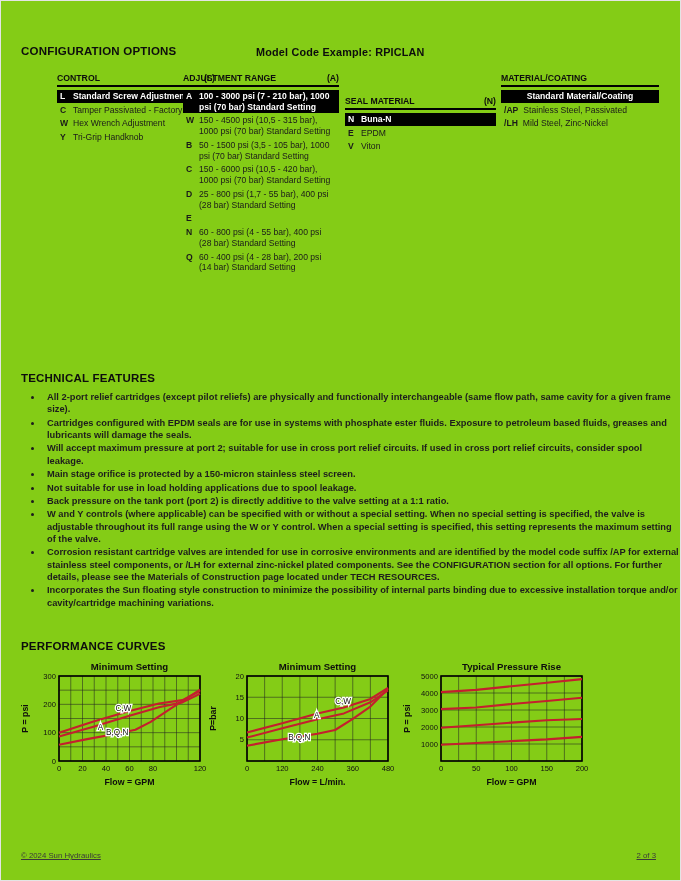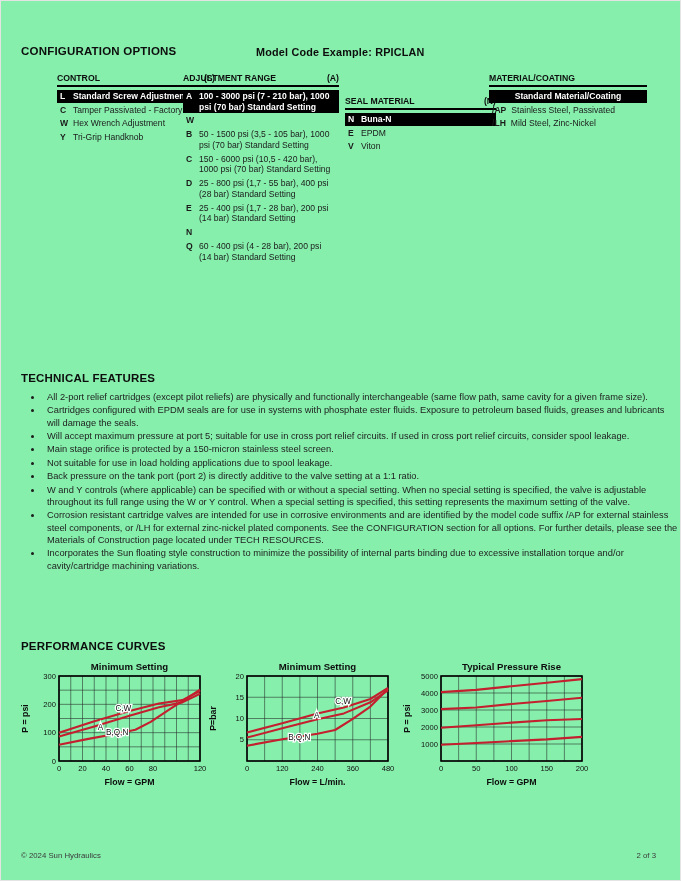--- a/index.html
+++ b/index.html
@@ -1,51 +1,51 @@
 <!DOCTYPE html>
 <html><head>
 <meta charset="utf-8">
 <style>
   html,body{margin:0;padding:0;background:#fff;}
   .page{
-    position:relative;width:681px;height:881px;background:#86efac;
+    position:relative;width:681px;height:881px;background:#84cc16;
     font-family:"Liberation Sans",sans-serif;color:#1a1a1a;
     border:1px solid #e4e4e4;box-sizing:border-box;overflow:hidden;
   }
   .h-main{position:absolute;font-weight:bold;font-size:11.5px;color:#0d0d0d;letter-spacing:.2px;}
   #cfg-title{left:20px;top:44px;}
   #model-code{left:255px;top:45px;font-size:10.8px;}
   #tech-title{left:20px;top:371px;}
   #perf-title{left:20px;top:639px;}
 
   .opt-col{position:absolute;top:72px;}
   .opt-col.c1{left:20px;width:158px;margin-left:36px;}
   .opt-col.c2{left:182px;width:156px;}
   .opt-col.c3{left:344px;width:151px;margin-top:23px;}
-  .opt-col.c4{left:488px;width:158px;}
+  .opt-col.c4{left:500px;width:158px;}
   .col-head{display:flex;justify-content:space-between;font-weight:bold;font-size:8.7px;
     border-bottom:2px solid #000;padding-bottom:2px;margin-bottom:3px;color:#0d0d0d;}
   .opt-row{display:flex;font-size:8.6px;line-height:1.25;padding:1px 3px;margin-bottom:1px;}
   .opt-key{font-weight:bold;flex:none;width:13px;}
   .opt-col.c4 .opt-key{width:auto;margin-right:5px;}
   .opt-row.hl{background:#000;color:#fff;font-weight:bold;}
   .opt-row.center{justify-content:center;}
 
   #tech-list{position:absolute;left:26px;top:390px;width:636px;margin:0;
     padding:0 0 0 16px;font-size:9.3px;line-height:1.33;color:#1d1d1d;}
-  #tech-list li{margin:0 0 1px 0;padding-left:4px;}
+  #tech-list li{margin:0 0 1px 0;padding-left:4px;font-weight:bold;}
 
   .chart-block{position:absolute;top:660px;}
   .chart-block.chart-1{left:18px;}
   .chart-block.chart-2{left:206px;}
   .chart-block.chart-3{left:400px;}
   .chart-block svg{overflow:visible;display:block;}
 
   .footer{position:absolute;left:20px;right:24px;top:850px;display:flex;
-    justify-content:space-between;font-size:7.8px;color:#3a3a3a;}
+    justify-content:space-between;font-size:7.8px;color:#3a3a3a;text-decoration:underline;}
 </style>
 </head>
 <body>
 
 <div class="page">
   <div id="cfg-title" class="h-main">CONFIGURATION OPTIONS</div>
   <div id="model-code" class="h-main">Model Code Example: RPICLAN</div>
 
   <div id="columns-host">
       <div class="opt-col c1">
@@ -74,39 +74,40 @@
         <div class="col-head">
           <span>ADJUSTMENT RANGE</span>
           <span>(A)</span>
         </div>
         <div class="opt-row hl">
           <span class="opt-key">A</span>
           <span class="opt-label">100 - 3000 psi (7 - 210 bar), 1000 psi (70 bar) Standard Setting</span>
         </div>
         <div class="opt-row">
           <span class="opt-key">W</span>
+          <span class="opt-label">150 - 4500 psi (10,5 - 315 bar), 1000 psi (70 bar) Standard Setting</span>
         </div>
         <div class="opt-row">
           <span class="opt-key">B</span>
           <span class="opt-label">50 - 1500 psi (3,5 - 105 bar), 1000 psi (70 bar) Standard Setting</span>
         </div>
         <div class="opt-row">
           <span class="opt-key">C</span>
           <span class="opt-label">150 - 6000 psi (10,5 - 420 bar), 1000 psi (70 bar) Standard Setting</span>
         </div>
         <div class="opt-row">
           <span class="opt-key">D</span>
           <span class="opt-label">25 - 800 psi (1,7 - 55 bar), 400 psi (28 bar) Standard Setting</span>
         </div>
         <div class="opt-row">
           <span class="opt-key">E</span>
-          <span class="opt-label">25 - 400 psi (1,7 - 28 bar), 200 psi (14 bar) Standard Setting</span>
         </div>
         <div class="opt-row">
           <span class="opt-key">N</span>
+          <span class="opt-label">60 - 800 psi (4 - 55 bar), 400 psi (28 bar) Standard Setting</span>
         </div>
         <div class="opt-row">
           <span class="opt-key">Q</span>
           <span class="opt-label">60 - 400 psi (4 - 28 bar), 200 psi (14 bar) Standard Setting</span>
         </div>
       </div>
       <div class="opt-col c3">
         <div class="col-head">
           <span>SEAL MATERIAL</span>
           <span>(N)</span>
@@ -140,21 +141,21 @@
           <span class="opt-key">/LH</span>
           <span class="opt-label">Mild Steel, Zinc-Nickel</span>
         </div>
       </div>
     </div>
 
   <div id="tech-title" class="h-main">TECHNICAL FEATURES</div>
   <ul id="tech-list">
       <li>All 2-port relief cartridges (except pilot reliefs) are physically and functionally interchangeable (same flow path, same cavity for a given frame size).</li>
       <li>Cartridges configured with EPDM seals are for use in systems with phosphate ester fluids. Exposure to petroleum based fluids, greases and lubricants will damage the seals.</li>
-      <li>Will accept maximum pressure at port 5; suitable for use in cross port relief circuits. If used in cross port relief circuits, consider spool leakage.</li>
+      <li>Will accept maximum pressure at port 2; suitable for use in cross port relief circuits. If used in cross port relief circuits, consider spool leakage.</li>
       <li>Main stage orifice is protected by a 150-micron stainless steel screen.</li>
       <li>Not suitable for use in load holding applications due to spool leakage.</li>
       <li>Back pressure on the tank port (port 2) is directly additive to the valve setting at a 1:1 ratio.</li>
       <li>W and Y controls (where applicable) can be specified with or without a special setting. When no special setting is specified, the valve is adjustable throughout its full range using the W or Y control. When a special setting is specified, this setting represents the maximum setting of the valve.</li>
       <li>Corrosion resistant cartridge valves are intended for use in corrosive environments and are identified by the model code suffix /AP for external stainless steel components, or /LH for external zinc-nickel plated components. See the CONFIGURATION section for all options. For further details, please see the Materials of Construction page located under TECH RESOURCES.</li>
       <li>Incorporates the Sun floating style construction to minimize the possibility of internal parts binding due to excessive installation torque and/or cavity/cartridge machining variations.</li>
     </ul>
 
   <div id="perf-title" class="h-main">PERFORMANCE CURVES</div>
 

